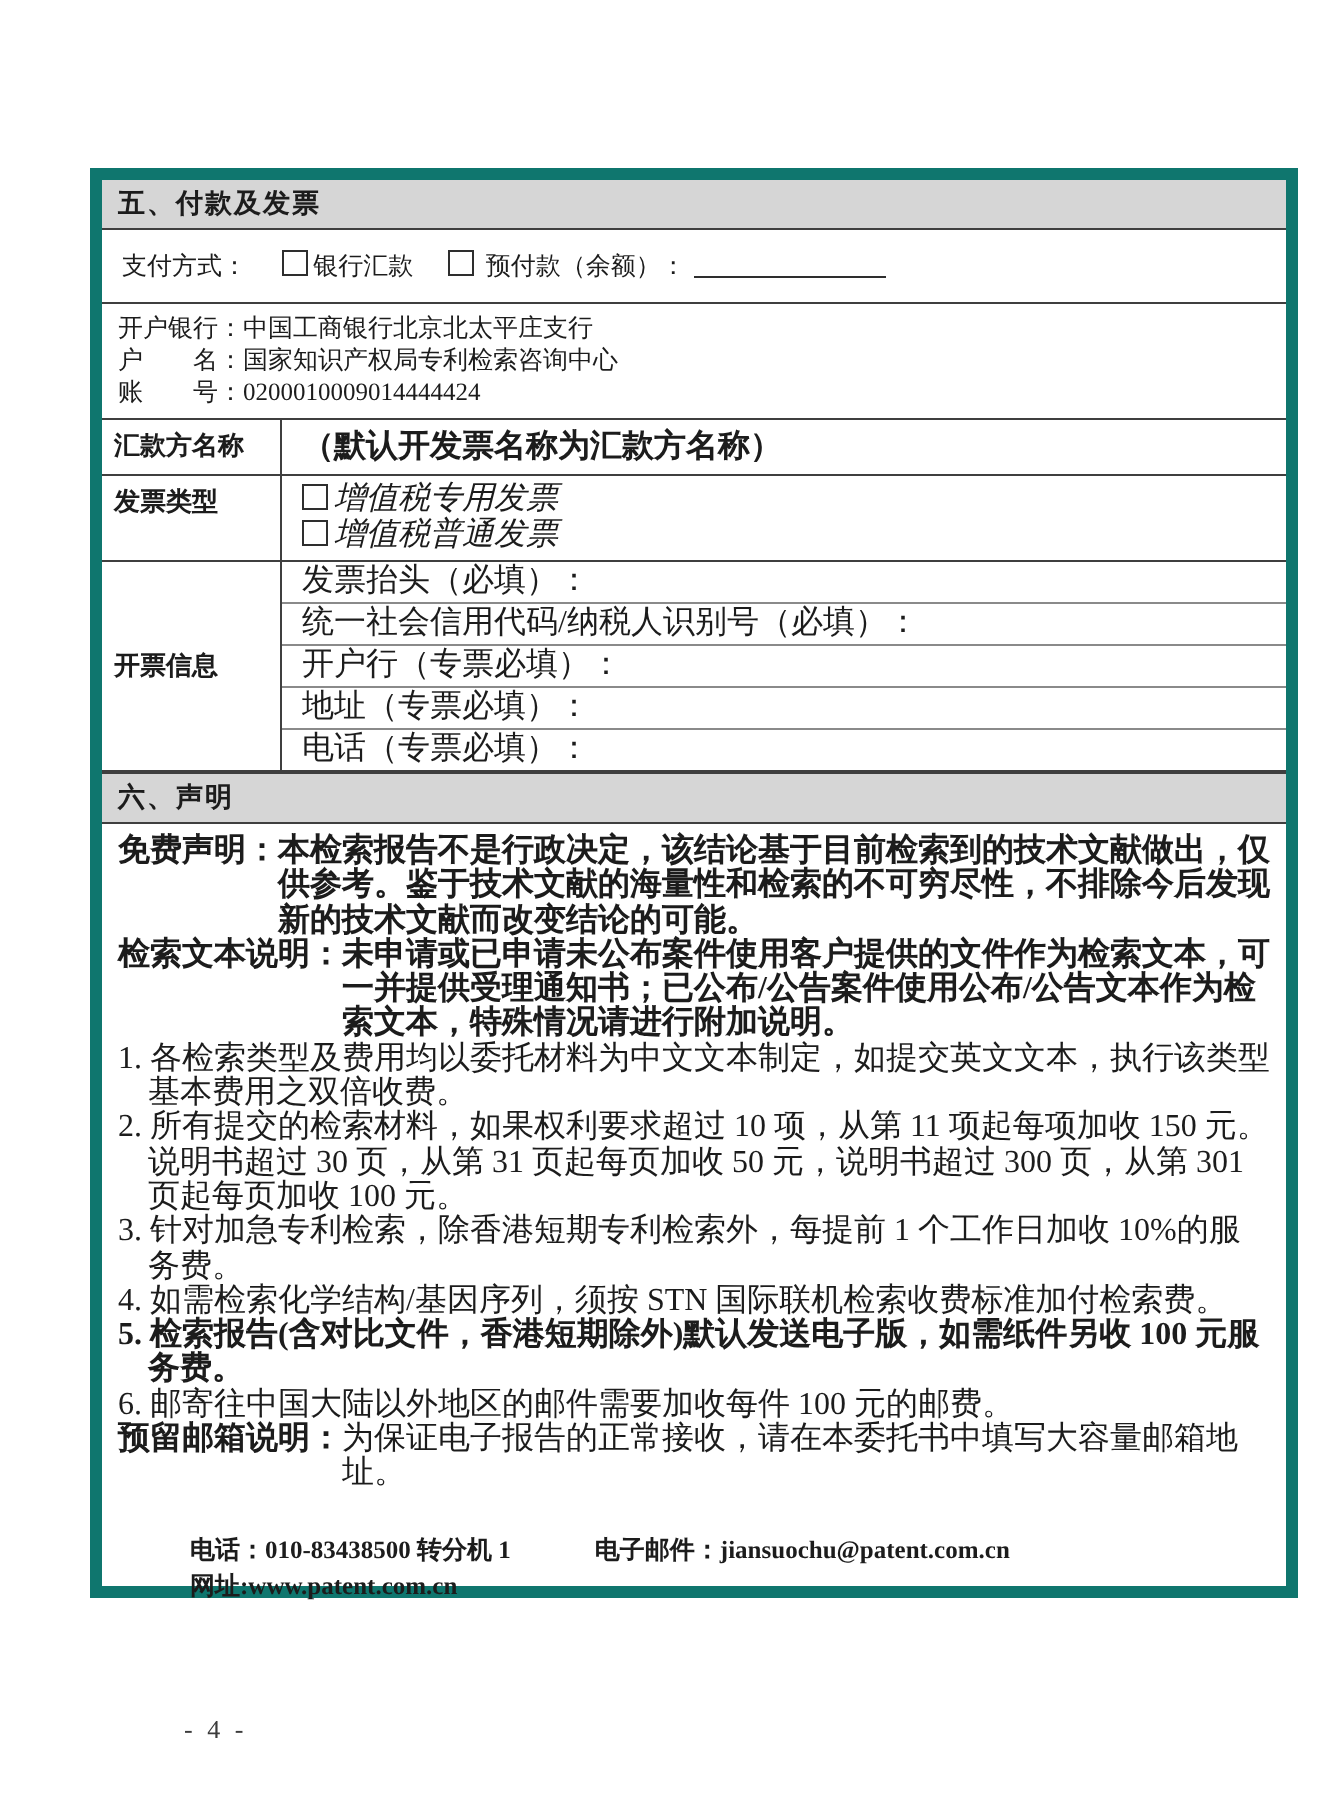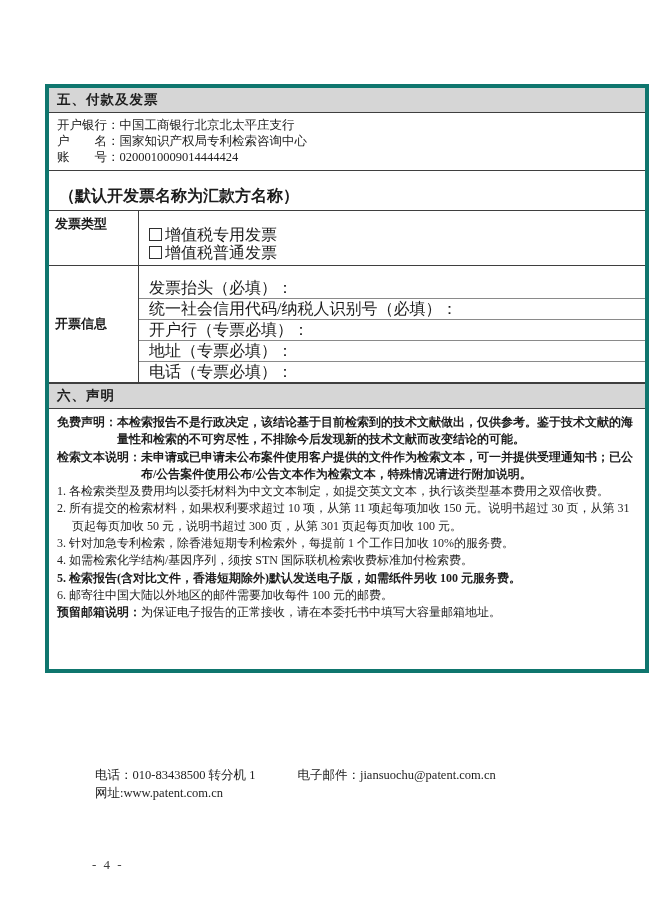--- a/index.html
+++ b/index.html
@@ -3,21 +3,21 @@
 <meta charset="utf-8">
 <style>
   html,body{margin:0;padding:0;}
   body{
     width:665px;height:900px;position:relative;background:#ffffff;
     font-family:"Liberation Serif","DejaVu Serif",serif;
     color:#1c1c1c;-webkit-font-smoothing:antialiased;
   }
   .doc{
     position:absolute;left:45px;top:84px;width:604px;box-sizing:border-box;
-    border:4px solid #0f766e;background:#fff;
+    border:6px solid #0f766e;background:#fff;
   }
   .sec-header{
     background:#d6d6d6;font-weight:bold;font-size:13.5px;
     padding:4px 8px;line-height:16px;letter-spacing:1px;
     border-top:1px solid #3f3f3f;border-bottom:1px solid #3f3f3f;
   }
   .sec-header.first{border-top:none;}
   .row{box-sizing:border-box;font-size:12.5px;}
   
   .pay-row{padding:10px 10px 9px 10px;border-bottom:1px solid #3f3f3f;}
@@ -34,59 +34,65 @@
   .remit{padding:4px 8px 5px 8px;border-bottom:1px solid #3f3f3f;line-height:16px;}
   .remit .t{font-weight:bold;}
   
   .tc{display:flex;border-bottom:1px solid #3f3f3f;}
   .tc:last-of-type{border-bottom:none;}
   .tc-label{
     width:90px;box-sizing:border-box;border-right:1px solid #3f3f3f;
     font-weight:bold;font-size:13px;padding:4px 6px;flex-shrink:0;
   }
   .tc-label.vcenter{display:flex;align-items:center;}
-  .tc-content{flex:1;min-width:0;margin-top:12px;}
+  .tc-content{flex:1;min-width:0;}
   .pad-cell{padding:3px 10px;}
   .bold{font-weight:bold;}
-  .invtype-line{line-height:18px;}
+  .invtype-line{line-height:18px;font-style:italic;}
   .subrow{padding:3px 10px;line-height:14px;border-top:1px solid #8a8a8a;}
   .subrow:first-child{border-top:none;}
   
-  .decl{padding:5px 8px 4px 8px;border-bottom:none;font-size:12px;line-height:17.3px;}
+  .decl{padding:5px 8px 4px 8px;border-bottom:none;font-size:16px;line-height:17.3px;}
   .decl-item{display:flex;}
   .decl-label{font-weight:bold;white-space:nowrap;flex-shrink:0;}
   .decl-body{flex:1;min-width:0;}
   .num-item{padding-left:15px;text-indent:-15px;}
   .sec7-empty{height:43px;border-bottom:none;}
   
   .footer{
-    position:absolute;left:95px;top:766px;font-size:12.5px;font-weight:normal;
+    position:absolute;left:95px;top:766px;font-size:12.5px;font-weight:bold;
     line-height:18px;white-space:nowrap;
   }
   .footer .gap{display:inline-block;width:42px;}
   .page-num{
     position:absolute;left:92px;top:857px;font-size:13px;color:#3c3c3c;
     letter-spacing:2px;
   }
 </style>
 </head>
 <body>
 
 <div class="doc">
 
   <div class="sec-header first">五、付款及发票</div>
 
+  <div class="row pay-row">
+    <span>支付方式：</span>
+    <span class="opt"><span class="cb"></span><span>银行汇款</span></span>
+    <span class="opt"><span class="cb"></span> <span>预付款（余额）：</span><span class="blank-line"></span></span>
+  </div>
 
   <div class="row remit">
     <div>开户银行：中国工商银行北京北太平庄支行</div>
     <div>户　　名：国家知识产权局专利检索咨询中心</div>
     <div>账　　号：0200010009014444424</div>
   </div>
 
   <div class="tc">
+    <div class="tc-label">汇款方名称</div>
     <div class="tc-content pad-cell bold">（默认开发票名称为汇款方名称）</div>
   </div>
 
   <div class="tc">
     <div class="tc-label">发票类型</div>
     <div class="tc-content pad-cell">
       <div class="invtype-line"><span class="cb"></span><span>增值税专用发票</span></div>
       <div class="invtype-line"><span class="cb"></span><span>增值税普通发票</span></div>
     </div>
   </div>

